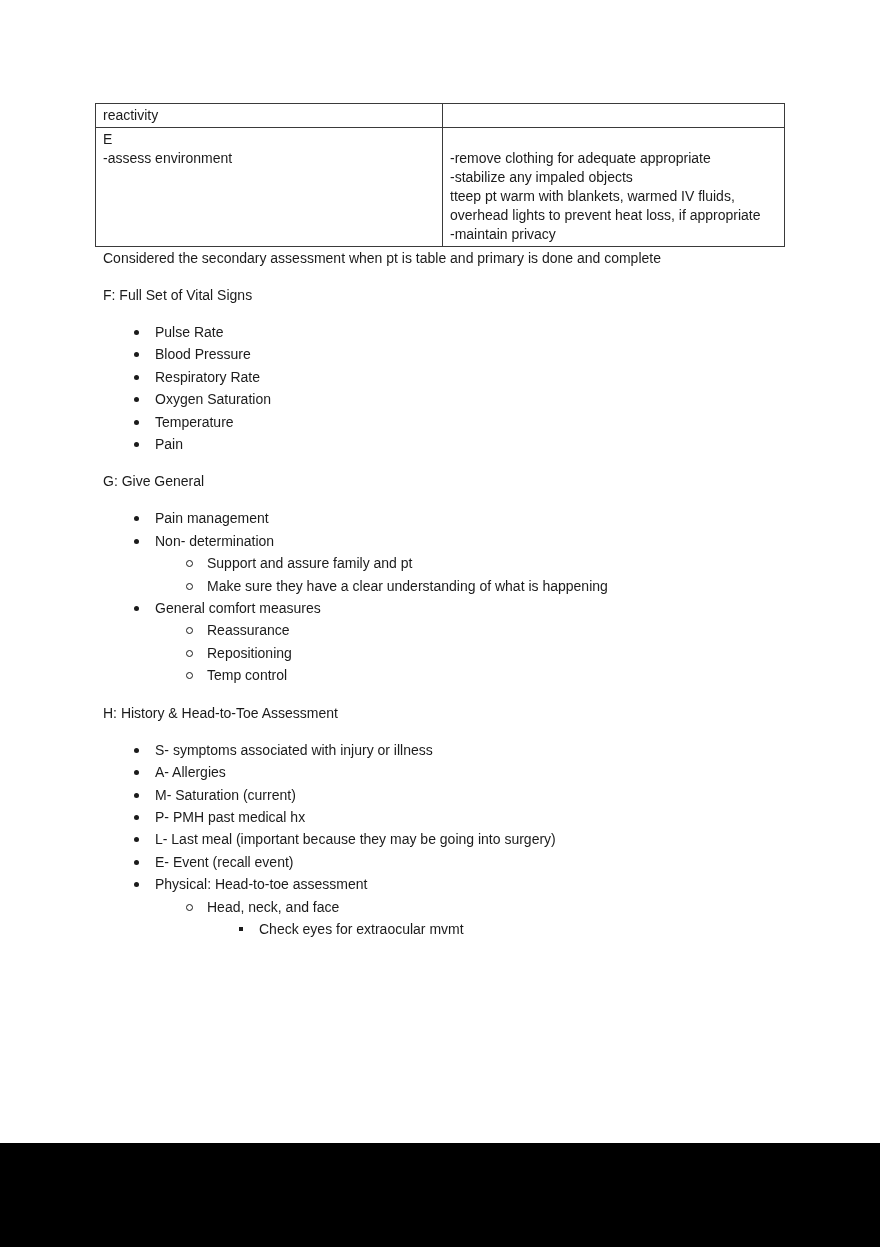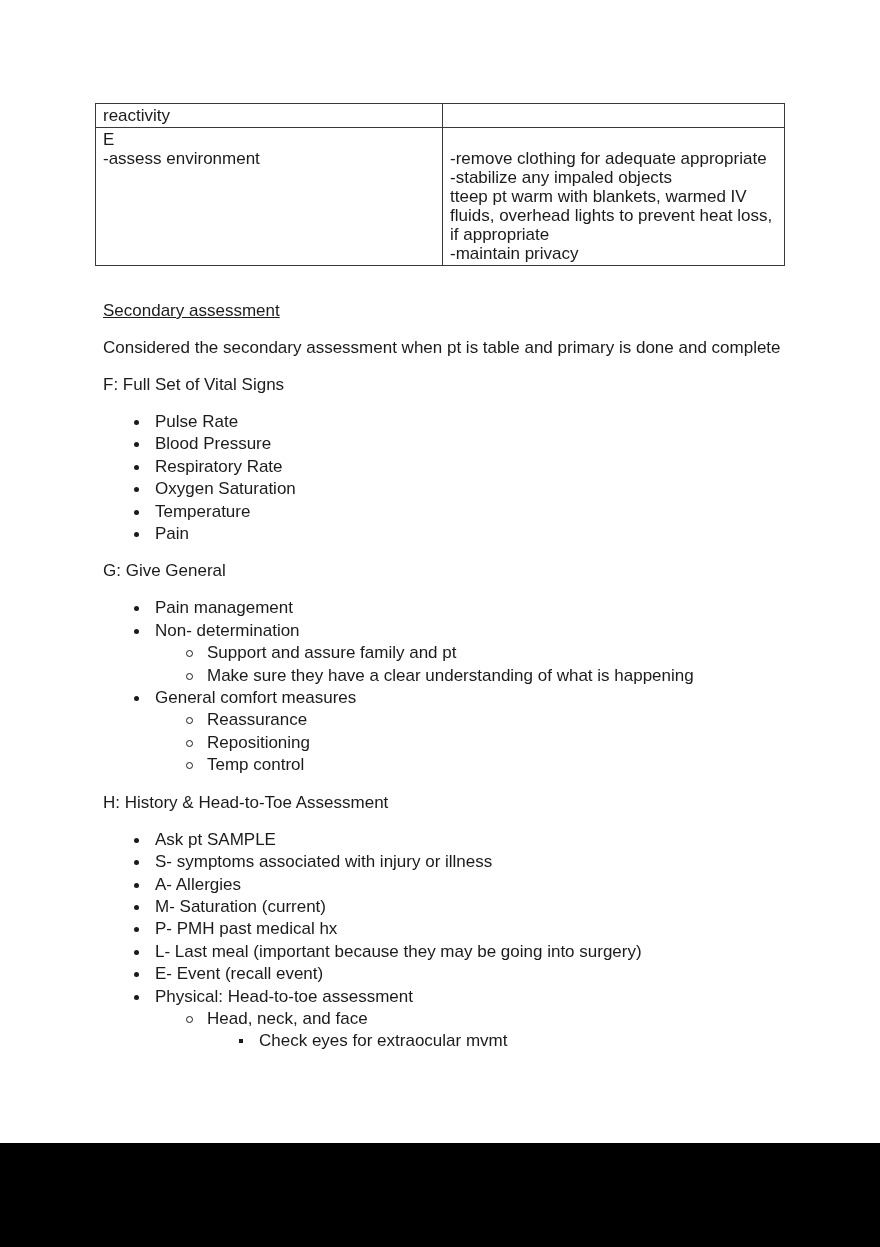--- a/index.html
+++ b/index.html
@@ -5,21 +5,21 @@
   * { margin: 0; padding: 0; box-sizing: border-box; }
   html, body { background: #ffffff; }
   .page {
     position: relative;
     width: 880px;
     height: 1247px;
     background: #ffffff;
     overflow: hidden;
     font-family: "Liberation Sans", sans-serif;
     color: #1b1b1b;
-    font-size: 17px;
+    font-size: 14px;
   }
   .doc { padding: 103px 95px 0 95px; }
 
   
   .tbl {
     width: 690px;
     border: 1px solid #3a3a3a;
   }
   .trow { display: flex; }
   .trow.r1 { border-bottom: 1px solid #3a3a3a; }
@@ -77,21 +77,20 @@
           <div class="cell-line"></div>
           <div class="cell-line">-remove clothing for adequate appropriate</div>
           <div class="cell-line">-stabilize any impaled objects</div>
           <div class="cell-line">tteep pt warm with blankets, warmed IV fluids, overhead lights to prevent heat loss, if appropriate</div>
           <div class="cell-line">-maintain privacy</div>
         </div>
       </div>
     </div>
 
     <div class="content">
-      <p class="heading">Secondary assessment</p>
       <p>Considered the secondary assessment when pt is table and primary is done and complete</p>
 
       <p>F: Full Set of Vital Signs</p>
       <div class="list">
         <div class="li l1"><span class="bullet b1"></span><span>Pulse Rate</span></div>
         <div class="li l1"><span class="bullet b1"></span><span>Blood Pressure</span></div>
         <div class="li l1"><span class="bullet b1"></span><span>Respiratory Rate</span></div>
         <div class="li l1"><span class="bullet b1"></span><span>Oxygen Saturation</span></div>
         <div class="li l1"><span class="bullet b1"></span><span>Temperature</span></div>
         <div class="li l1"><span class="bullet b1"></span><span>Pain</span></div>
@@ -104,21 +103,20 @@
         <div class="li l2"><span class="bullet b2"></span><span>Support and assure family and pt</span></div>
         <div class="li l2"><span class="bullet b2"></span><span>Make sure they have a clear understanding of what is happening</span></div>
         <div class="li l1"><span class="bullet b1"></span><span>General comfort measures</span></div>
         <div class="li l2"><span class="bullet b2"></span><span>Reassurance</span></div>
         <div class="li l2"><span class="bullet b2"></span><span>Repositioning</span></div>
         <div class="li l2"><span class="bullet b2"></span><span>Temp control</span></div>
       </div>
 
       <p>H: History &amp; Head-to-Toe Assessment</p>
       <div class="list">
-        <div class="li l1"><span class="bullet b1"></span><span>Ask pt SAMPLE</span></div>
         <div class="li l1"><span class="bullet b1"></span><span>S- symptoms associated with injury or illness</span></div>
         <div class="li l1"><span class="bullet b1"></span><span>A- Allergies</span></div>
         <div class="li l1"><span class="bullet b1"></span><span>M- Saturation (current)</span></div>
         <div class="li l1"><span class="bullet b1"></span><span>P- PMH past medical hx</span></div>
         <div class="li l1"><span class="bullet b1"></span><span>L- Last meal (important because they may be going into surgery)</span></div>
         <div class="li l1"><span class="bullet b1"></span><span>E- Event (recall event)</span></div>
         <div class="li l1"><span class="bullet b1"></span><span>Physical: Head-to-toe assessment</span></div>
         <div class="li l2"><span class="bullet b2"></span><span>Head, neck, and face</span></div>
         <div class="li l3"><span class="bullet b3"></span><span>Check eyes for extraocular mvmt</span></div>
       </div>

